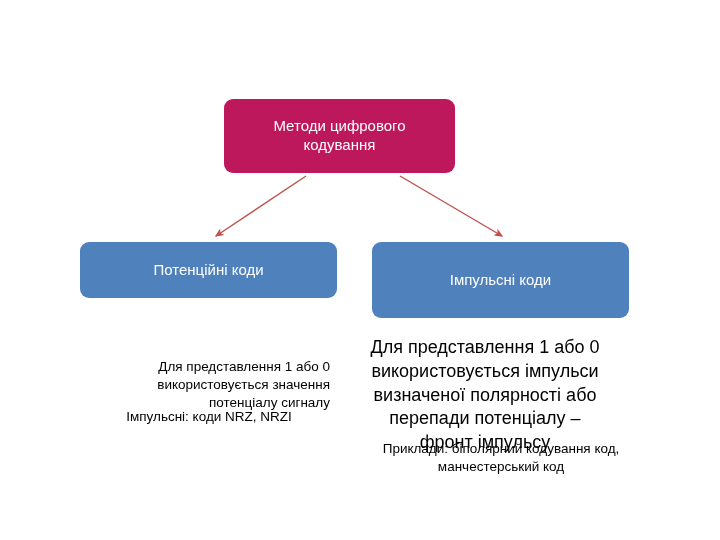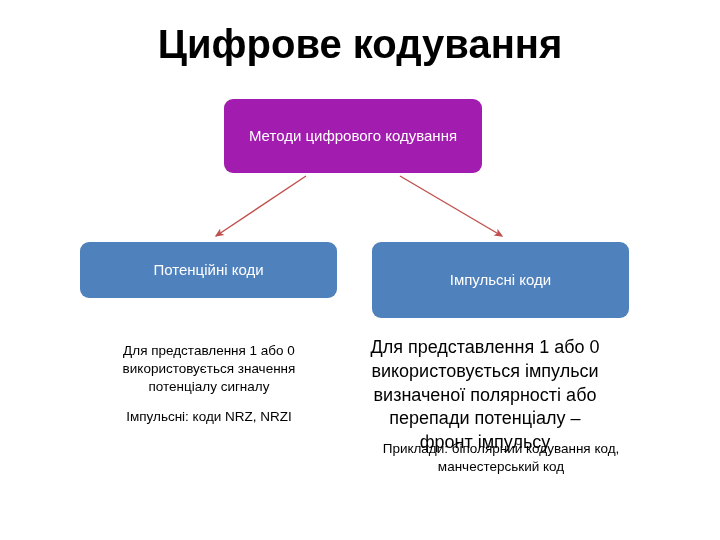--- a/index.html
+++ b/index.html
@@ -37,23 +37,23 @@
     align-items: center;
     justify-content: center;
     text-align: center;
     color: #ffffff;
     border-radius: 9px;
     line-height: 1.25;
   }
   #node-root {
     left: 224px;
     top: 99px;
-    width: 258px;
+    width: 231px;
     height: 74px;
-    background: #a21caf;
+    background: #be185d;
     font-size: 15px;
     padding: 4px 14px;
   }
   #node-potential {
     left: 80px;
     top: 242px;
     width: 257px;
     height: 56px;
     background: #4f81bd;
     font-size: 15px;
@@ -69,23 +69,24 @@
     padding: 16px 14px;
   }
   .caption {
     position: absolute;
     text-align: center;
     color: #000000;
     line-height: 1.32;
   }
   #caption-potential-1 {
     left: 88px;
-    top: 342px;
+    top: 358px;
     width: 242px;
     font-size: 13.5px;
+    text-align: right;
   }
   #caption-potential-2 {
     left: 88px;
     top: 408px;
     width: 242px;
     font-size: 13.5px;
   }
   #caption-pulse-1 {
     left: 364px;
     top: 336px;
@@ -105,21 +106,20 @@
     width: 720px;
     height: 540px;
     pointer-events: none;
   }
 </style>
 </head>
 <body>
 
 <div class="slide">
 
-  <div id="page-title">Цифрове кодування</div>
 
   <svg class="connectors" viewBox="0 0 720 540">
     <defs>
       <marker id="arrowhead" markerWidth="7" markerHeight="7" refX="5.4" refY="3.2" orient="auto">
         <polygon points="0,0.4 6.4,3.2 0,6 1.6,3.2" fill="#c0504d"></polygon>
       </marker>
     </defs>
     <line x1="306" y1="176" x2="216" y2="236" stroke="#c0504d" stroke-width="1.4" marker-end="url(#arrowhead)"></line>
     <line x1="400" y1="176" x2="502" y2="236" stroke="#c0504d" stroke-width="1.4" marker-end="url(#arrowhead)"></line>
   </svg>

